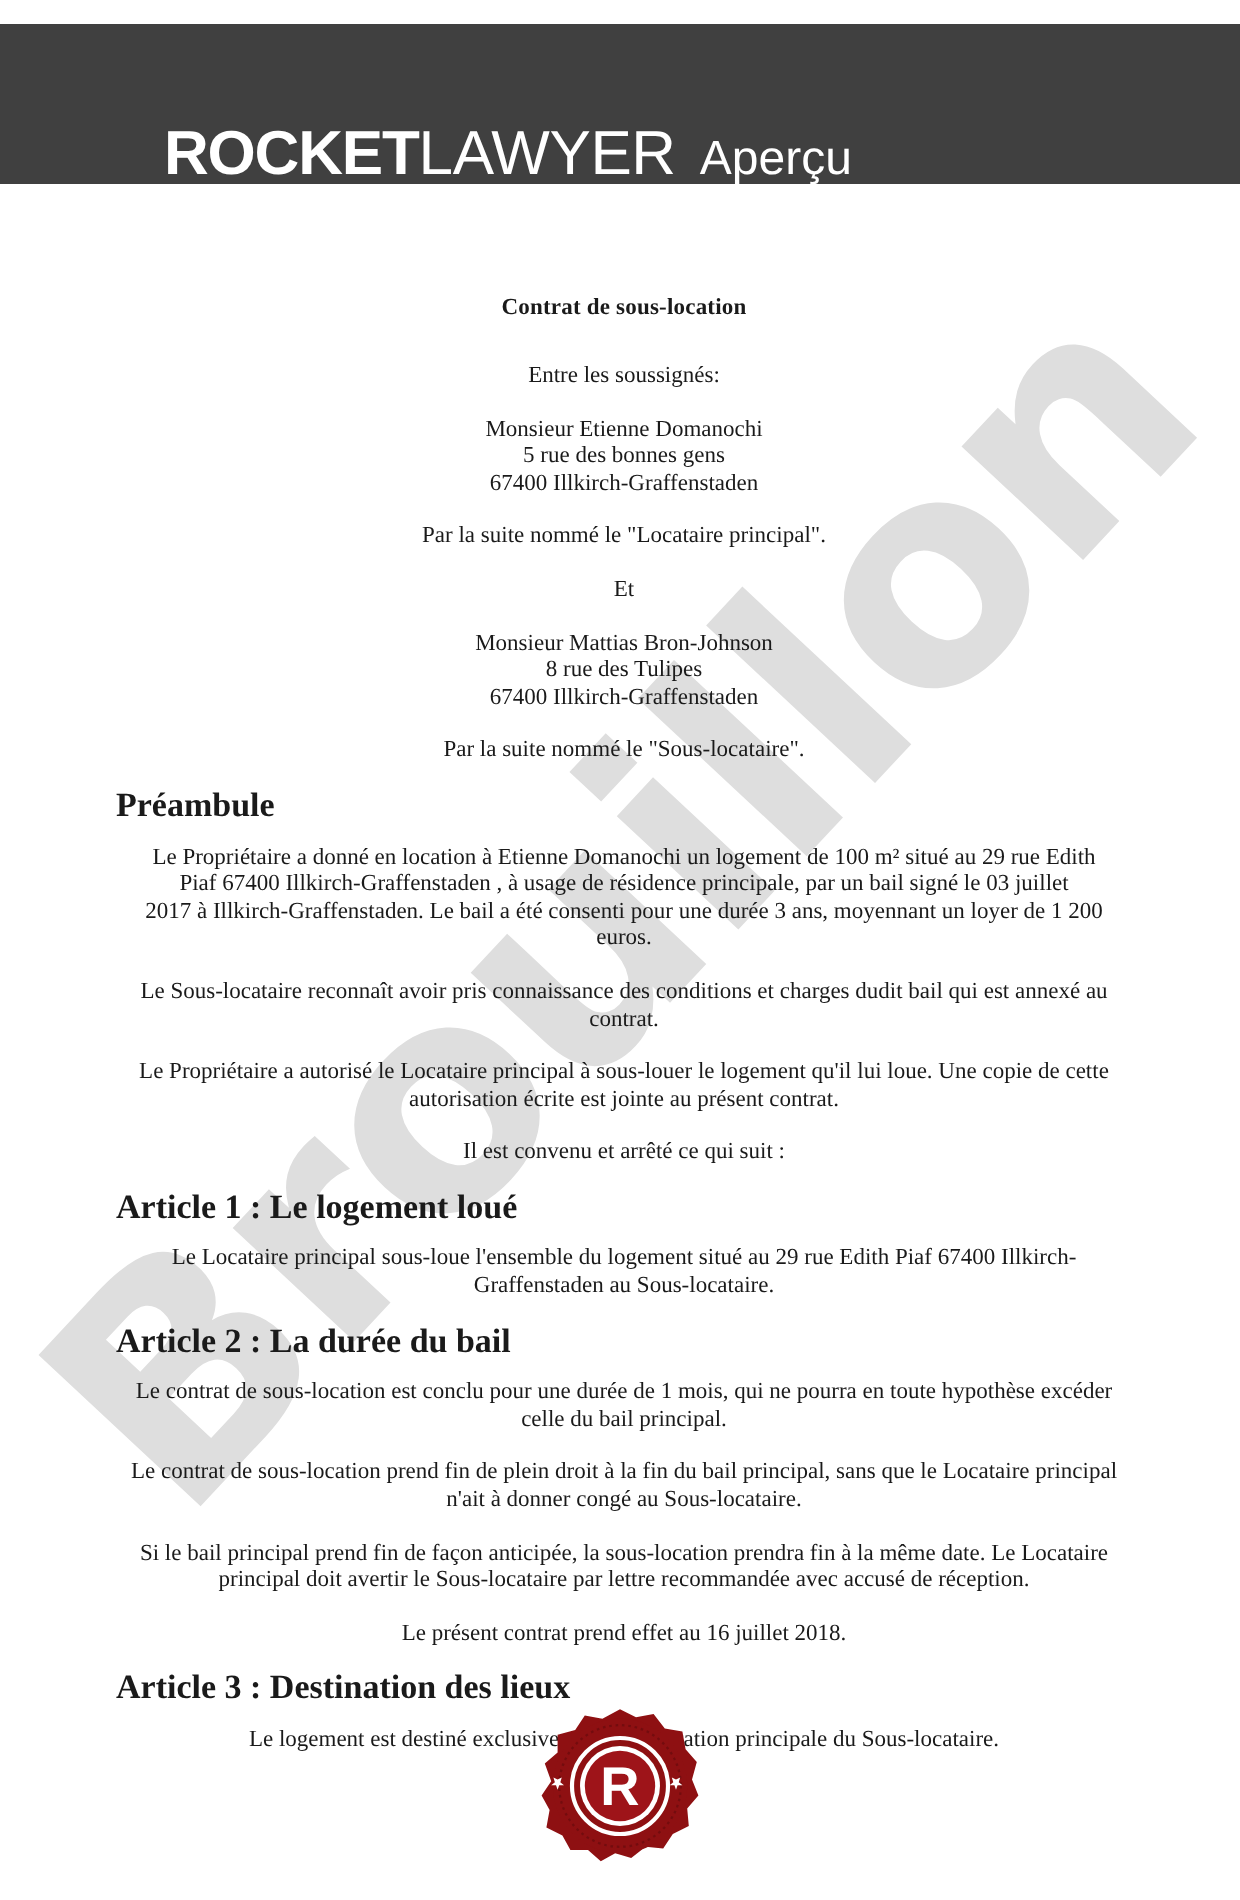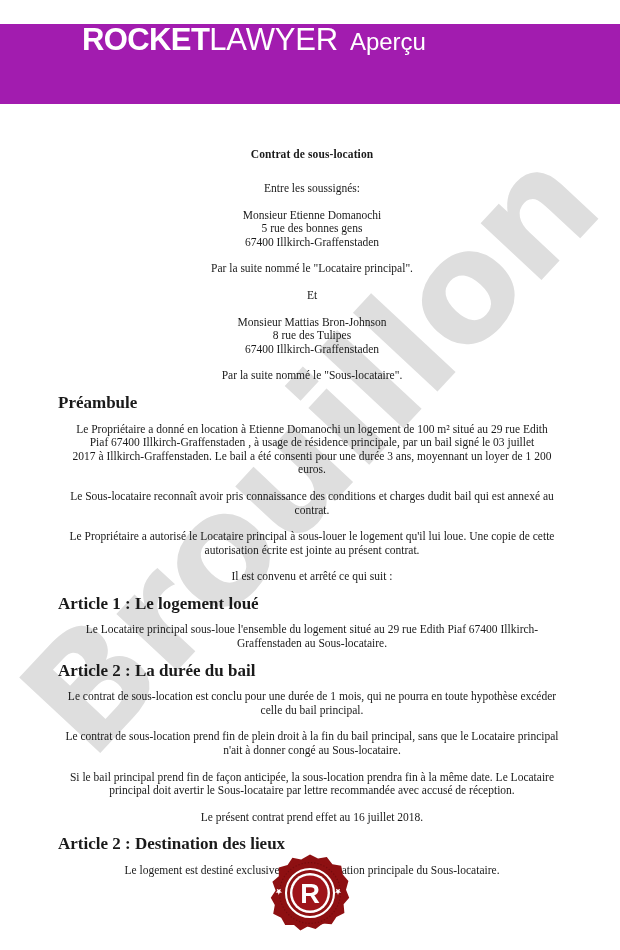--- a/index.html
+++ b/index.html
@@ -19,26 +19,26 @@
   .page {
     position: relative;
     width: 620px;
     height: 950px;
     background: #ffffff;
     overflow: hidden;
   }
   .header-band {
     position: absolute;
     left: 0;
-    top: 24px;
+    top: 12px;
     width: 620px;
     height: 80px;
-    background: #a21caf;
+    background: #404040;
     display: flex;
-    align-items: flex-start;
+    align-items: flex-end;
     z-index: 5;
   }
   .logo-wrap {
     margin-left: 82px;
     display: flex;
     align-items: baseline;
     white-space: nowrap;
   }
   .logo-rocket {
     font-family: "Liberation Sans", sans-serif;
@@ -218,21 +218,21 @@
       <span class="ln">n'ait à donner congé au Sous-locataire.</span>
     </p>
 
     <p class="para">
       <span class="ln">Si le bail principal prend fin de façon anticipée, la sous-location prendra fin à la même date. Le Locataire</span>
       <span class="ln">principal doit avertir le Sous-locataire par lettre recommandée avec accusé de réception.</span>
     </p>
 
     <p class="para">Le présent contrat prend effet au 16 juillet 2018.</p>
 
-    <div class="heading">Article 2 : Destination des lieux</div>
+    <div class="heading">Article 3 : Destination des lieux</div>
 
     <p class="para">Le logement est destiné exclusivement à l'habitation principale du Sous-locataire.</p>
 
   </div>
 
   <div class="seal-wrap">
     <div class="seal">
       <svg width="80" height="80" viewBox="0 0 100 100" aria-hidden="true">
         <g>
 

